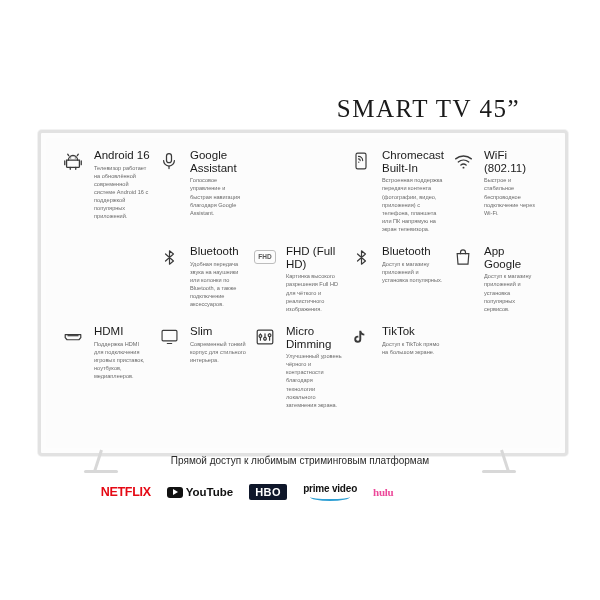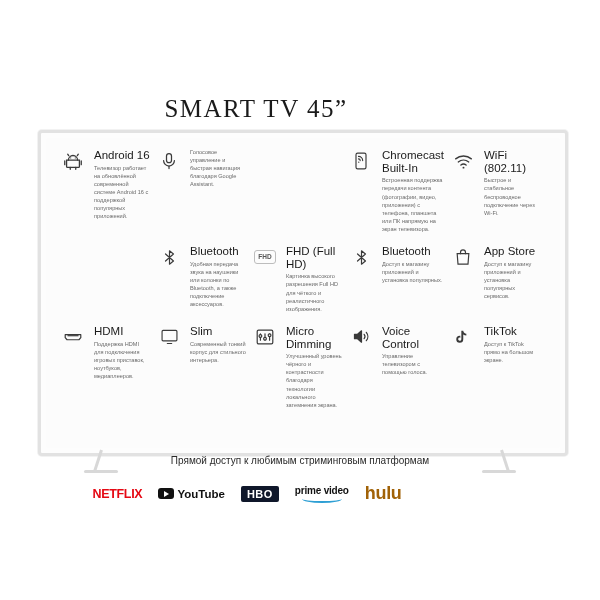--- a/index.html
+++ b/index.html
@@ -38,25 +38,26 @@
   .foot{
     position:absolute;height:3px;width:34px;background:#d8d8d8;border-radius:2px;
   }
   .foot.l{left:84px;top:470px;}
   .foot.r{left:482px;top:470px;}
 
   
   .title{
     position:absolute;
     top:95px;left:0;width:512px;
-    text-align:center;
+    text-align:right;
     font-family:"Liberation Serif", serif;
     font-size:25px;
     letter-spacing:1.5px;
     color:#1a1a1a;
+    padding-left:8px;
   }
 
   
   .grid{
     position:absolute;
     left:60px;top:148px;
     width:480px;
     display:grid;
     grid-template-columns:1fr 1fr 1fr 1fr 1fr;
     column-gap:6px;
@@ -118,21 +119,21 @@
     padding:2px 6px;border-radius:2px;letter-spacing:0.5px;
   }
   .prime{display:flex;flex-direction:column;align-items:center;color:#111;justify-content:flex-end;}
   .prime .pt{font-size:10px;font-weight:bold;letter-spacing:-0.2px;}
   .prime .smile{
     width:40px;height:6px;
     border-bottom:2px solid #2e9fd4;
     border-radius:0 0 50% 50%;
     margin-top:-1px;
   }
-  .hulu{color:#a16207;font-size:18px;font-weight:bold;letter-spacing:-0.3px;}
+  .hulu{color:#ec4899;font-size:11px;font-weight:bold;letter-spacing:-0.3px;font-family:Liberation Serif, serif;}
 
   
   .badge{
     border:1px solid #bdbdbd;border-radius:3px;
     font-size:6.5px;font-weight:bold;color:#555;
     padding:3px 3px;line-height:1;
   }
 </style>
 </head>
 <body>
@@ -170,20 +171,21 @@
 
     <div class="cell">
       <span class="ico">
         <svg width="20" height="20" viewBox="0 0 24 24" fill="none" stroke="#3a3a3a" stroke-width="1.5" stroke-linecap="round">
           <rect x="9" y="3" width="6" height="11" rx="3"></rect>
           <path d="M5.5 11.5a6.5 6.5 0 0 0 13 0"></path>
           <path d="M12 18v3"></path>
         </svg>
       </span>
       <div class="txt">
+        <div class="ft-title">Google Assistant</div>
         <div class="ft-desc">Голосовое управление и быстрая навигация благодаря Google Assistant.</div>
       </div>
     </div>
 
     <div></div>
 
     <div class="cell">
       <span class="ico">
         <svg width="20" height="20" viewBox="0 0 24 24" fill="none" stroke="#3a3a3a" stroke-width="1.4" stroke-linecap="round">
           <rect x="6" y="2.5" width="12" height="19" rx="2"></rect>
@@ -250,21 +252,21 @@
     </div>
 
     <div class="cell">
       <span class="ico">
         <svg width="20" height="20" viewBox="0 0 24 24" fill="none" stroke="#3a3a3a" stroke-width="1.4" stroke-linecap="round">
           <path d="M5 8h14l-1 12.5H6z"></path>
           <path d="M9 8V6.5a3 3 0 0 1 6 0V8"></path>
         </svg>
       </span>
       <div class="txt">
-        <div class="ft-title">App Store</div>
+        <div class="ft-title">App Google</div>
         <div class="ft-desc">Доступ к магазину приложений и установка популярных сервисов.</div>
       </div>
     </div>
 
     <div class="cell">
       <span class="ico">
         <svg width="22" height="22" viewBox="0 0 24 24" fill="none" stroke="#3a3a3a" stroke-width="1.3" stroke-linejoin="round">
           <path d="M3.5 9.5h17v3.2l-2 2.3h-13l-2-2.3z"></path>
           <path d="M6 10.6h12"></path>
         </svg>
@@ -297,33 +299,20 @@
           <circle cx="12" cy="14" r="1.5" fill="#fff"></circle>
           <circle cx="17" cy="10" r="1.5" fill="#fff"></circle>
         </svg>
       </span>
       <div class="txt">
         <div class="ft-title">Micro Dimming</div>
         <div class="ft-desc">Улучшенный уровень чёрного и контрастности благодаря технологии локального затемнения экрана.</div>
       </div>
     </div>
 
-    <div class="cell">
-      <span class="ico">
-        <svg width="21" height="21" viewBox="0 0 24 24" fill="none" stroke="#3a3a3a" stroke-width="1.4" stroke-linejoin="round" stroke-linecap="round">
-          <path d="M4 9.5h3.5L12 5.5v13L7.5 14.5H4z" fill="#3a3a3a"></path>
-          <path d="M15 9.5a4 4 0 0 1 0 5"></path>
-          <path d="M17.5 7.2a7.5 7.5 0 0 1 0 9.6"></path>
-        </svg>
-      </span>
-      <div class="txt">
-        <div class="ft-title">Voice Control</div>
-        <div class="ft-desc">Управление телевизором с помощью голоса.</div>
-      </div>
-    </div>
 
     <div class="cell">
       <span class="ico">
         <svg width="20" height="20" viewBox="0 0 24 24" fill="#3a3a3a" stroke="none">
           <path d="M10 4.5h2.3c.3 2 1.6 3.3 3.7 3.6v2.2c-1.4-.05-2.7-.5-3.7-1.3v5.6a4.2 4.2 0 1 1-4.2-4.2c.25 0 .5.02.7.06v2.3a1.9 1.9 0 1 0 1.2 1.8z"></path>
         </svg>
       </span>
       <div class="txt">
         <div class="ft-title">TikTok</div>
         <div class="ft-desc">Доступ к TikTok прямо на большом экране.</div>

